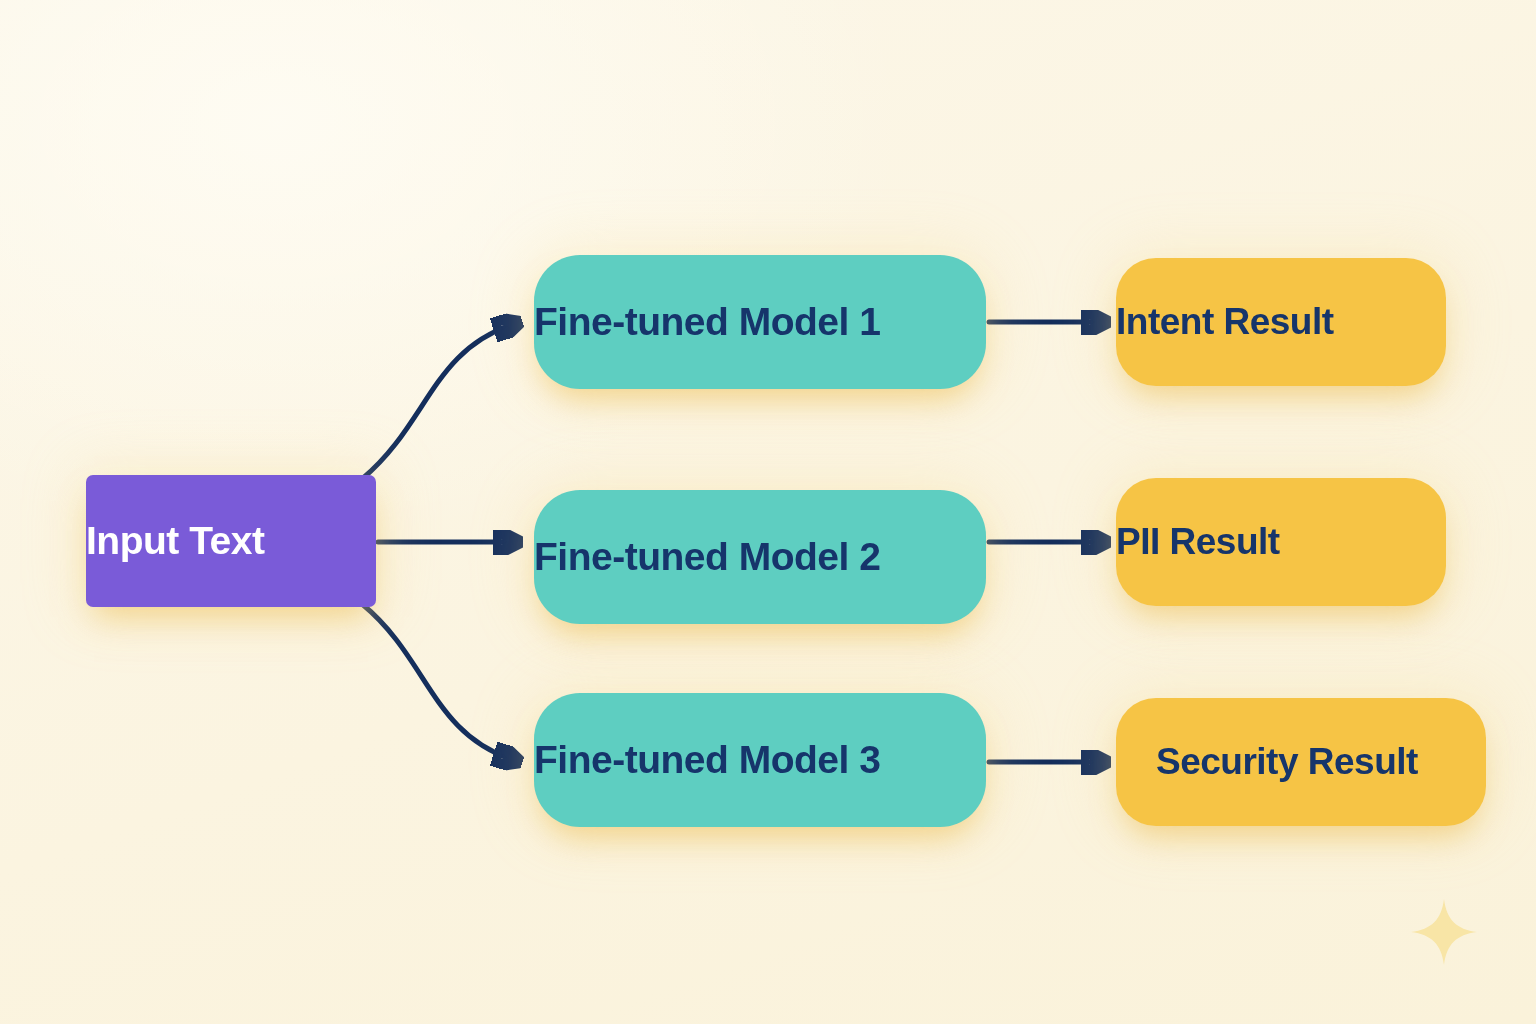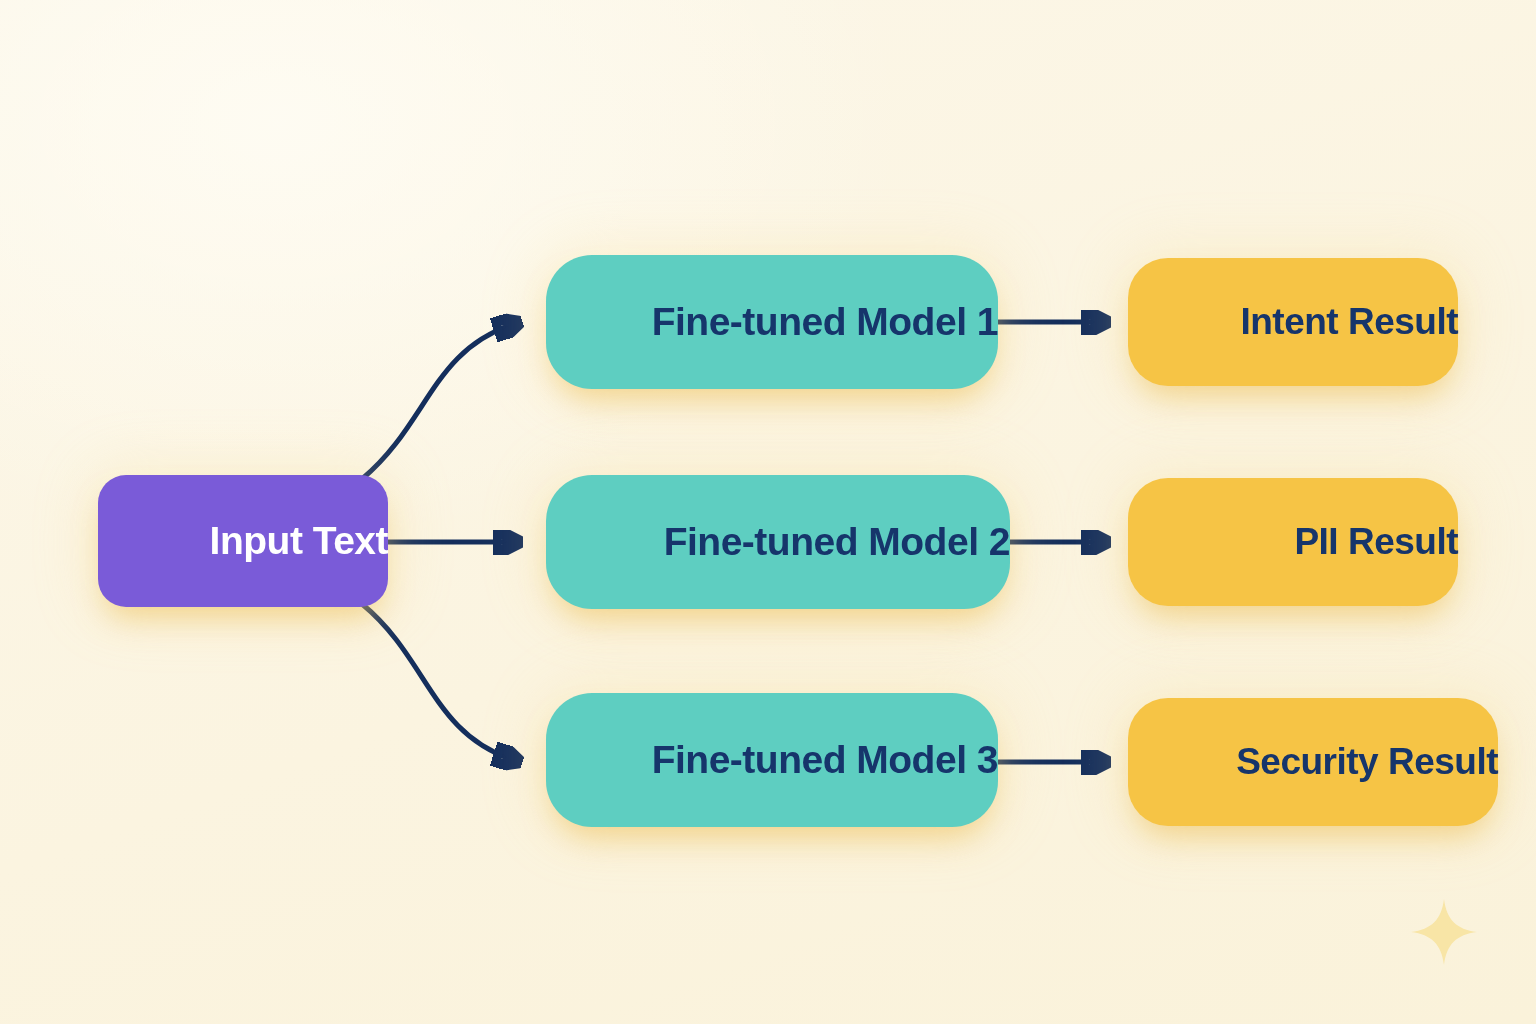--- a/index.html
+++ b/index.html
@@ -27,33 +27,32 @@
   .connectors path {
     fill: none;
     stroke: #142E5C;
     stroke-width: 5;
     stroke-linecap: round;
   }
   .node {
     position: absolute;
     display: flex;
     align-items: center;
-    justify-content: flex-end;
+    justify-content: flex-start;
     text-align: center;
     font-weight: 700;
     letter-spacing: -0.5px;
     box-shadow: 0 18px 30px -8px rgba(236,190,84,0.55), 0 0 55px 8px rgba(248,222,150,0.28);
-    margin-left: 12px;
   }
   .node-input {
     left: 86px;
     top: 475px;
     width: 290px;
     height: 132px;
-    border-radius: 28px;
+    border-radius: 7px;
     background: #7A5BD8;
     color: #FFFFFF;
     font-size: 39px;
   }
   .node-model {
     left: 534px;
     width: 452px;
     height: 134px;
     border-radius: 46px;
     background: #5ECEC1;
@@ -63,21 +62,21 @@
   .node-result {
     left: 1116px;
     width: 330px;
     height: 128px;
     border-radius: 40px;
     background: #F6C445;
     color: #16356B;
     font-size: 37px;
   }
   .row1m { top: 255px; }
-  .row2m { top: 475px; padding-left: 12px; }
+  .row2m { top: 490px; }
   .row3m { top: 693px; }
   .row1r { top: 258px; }
   .row2r { top: 478px; }
   .row3r { top: 698px; padding-left: 40px; }
   .sparkle {
     position: absolute;
     left: 1411px;
     top: 896px;
     width: 66px;
     height: 72px;

